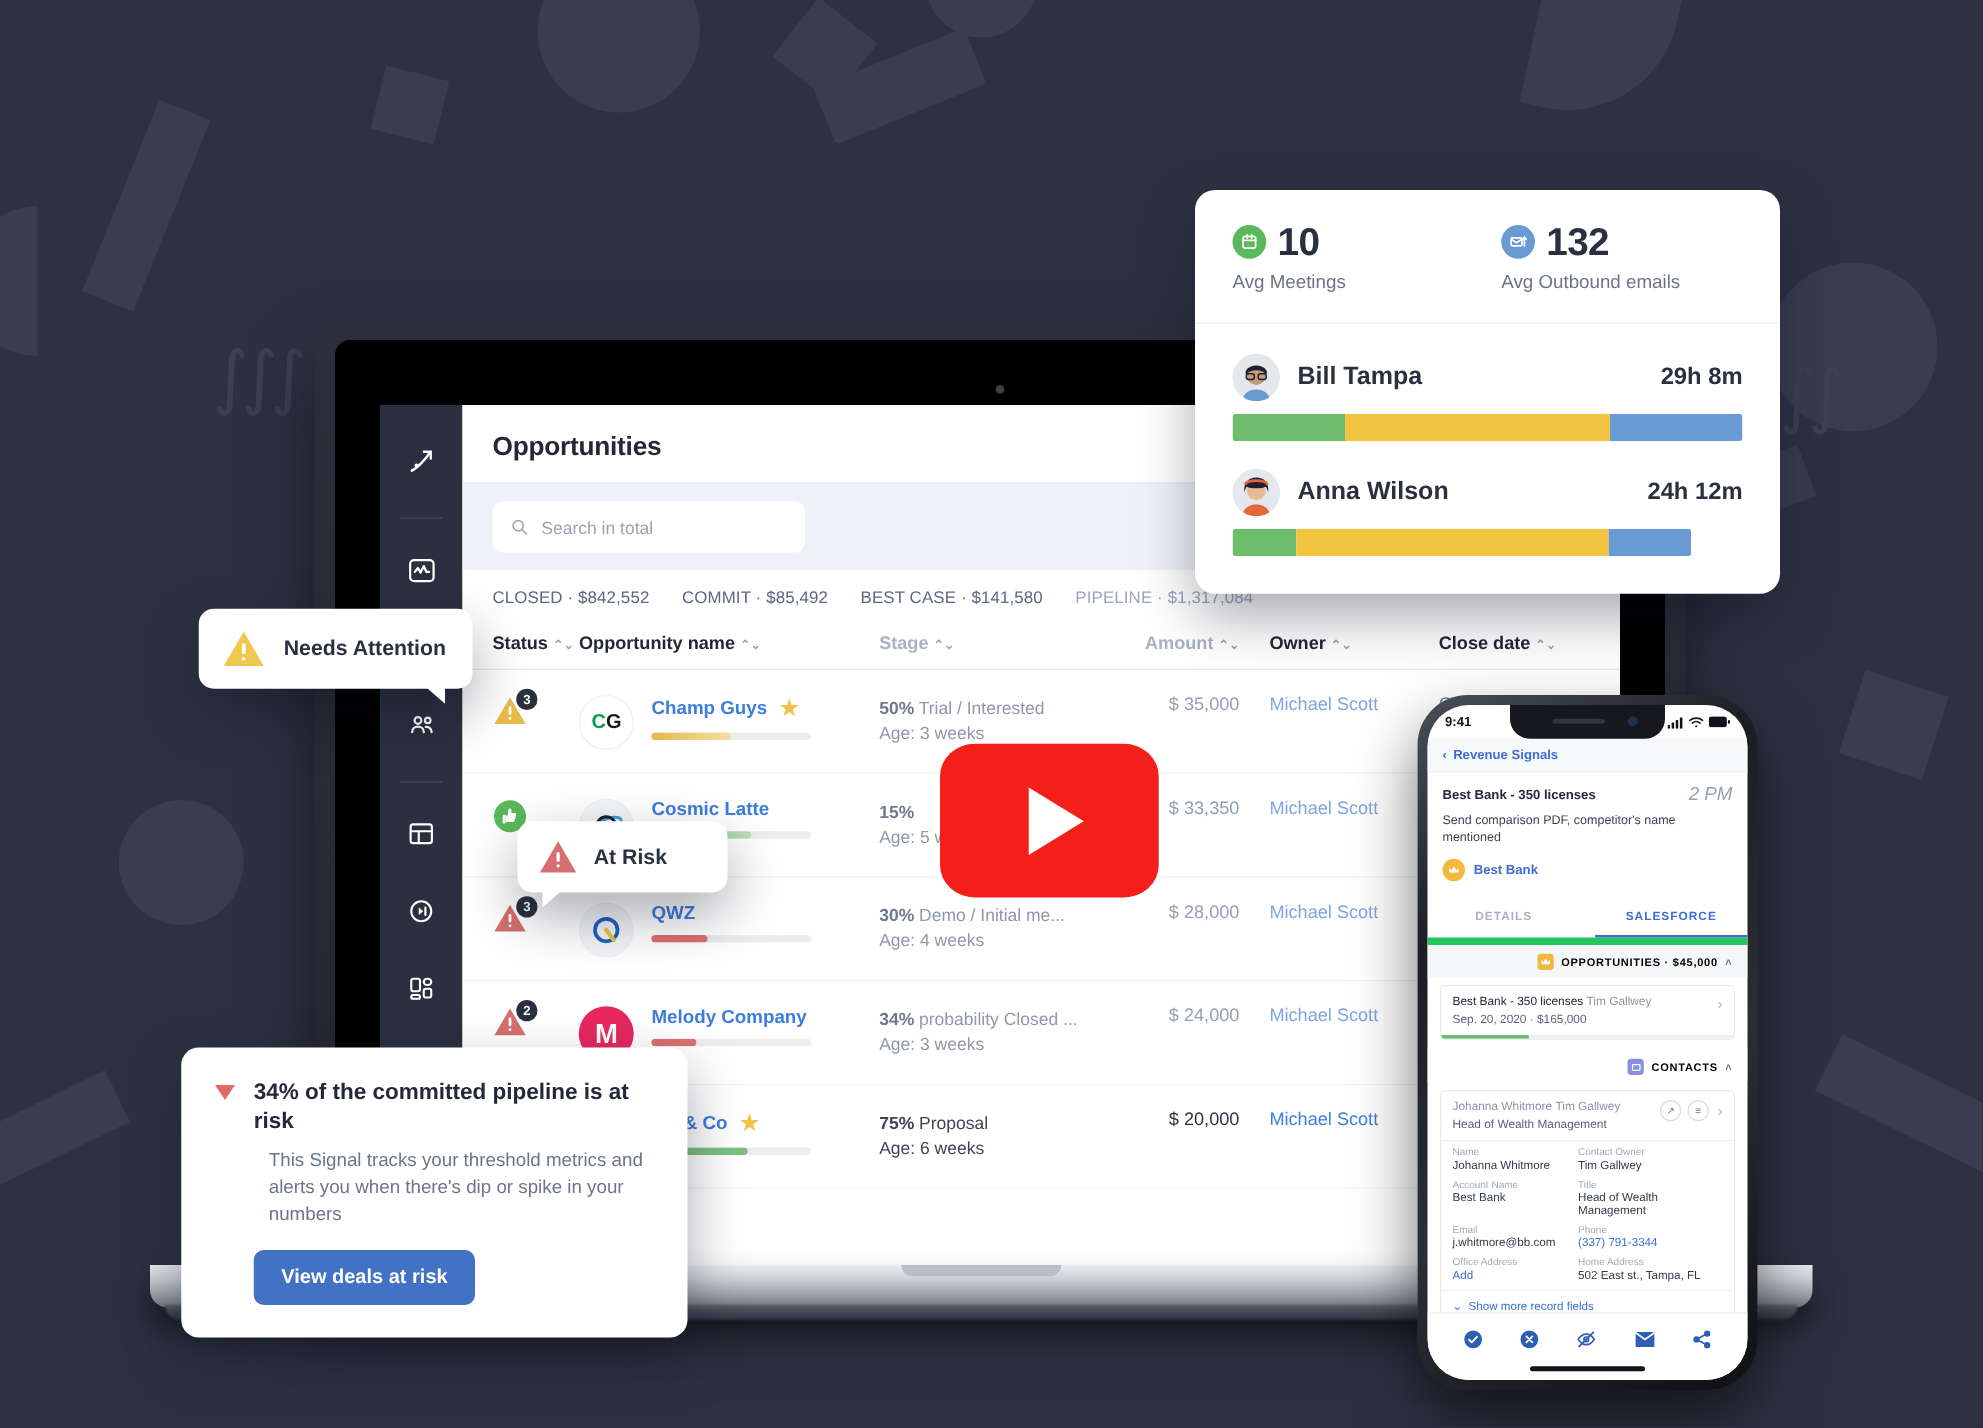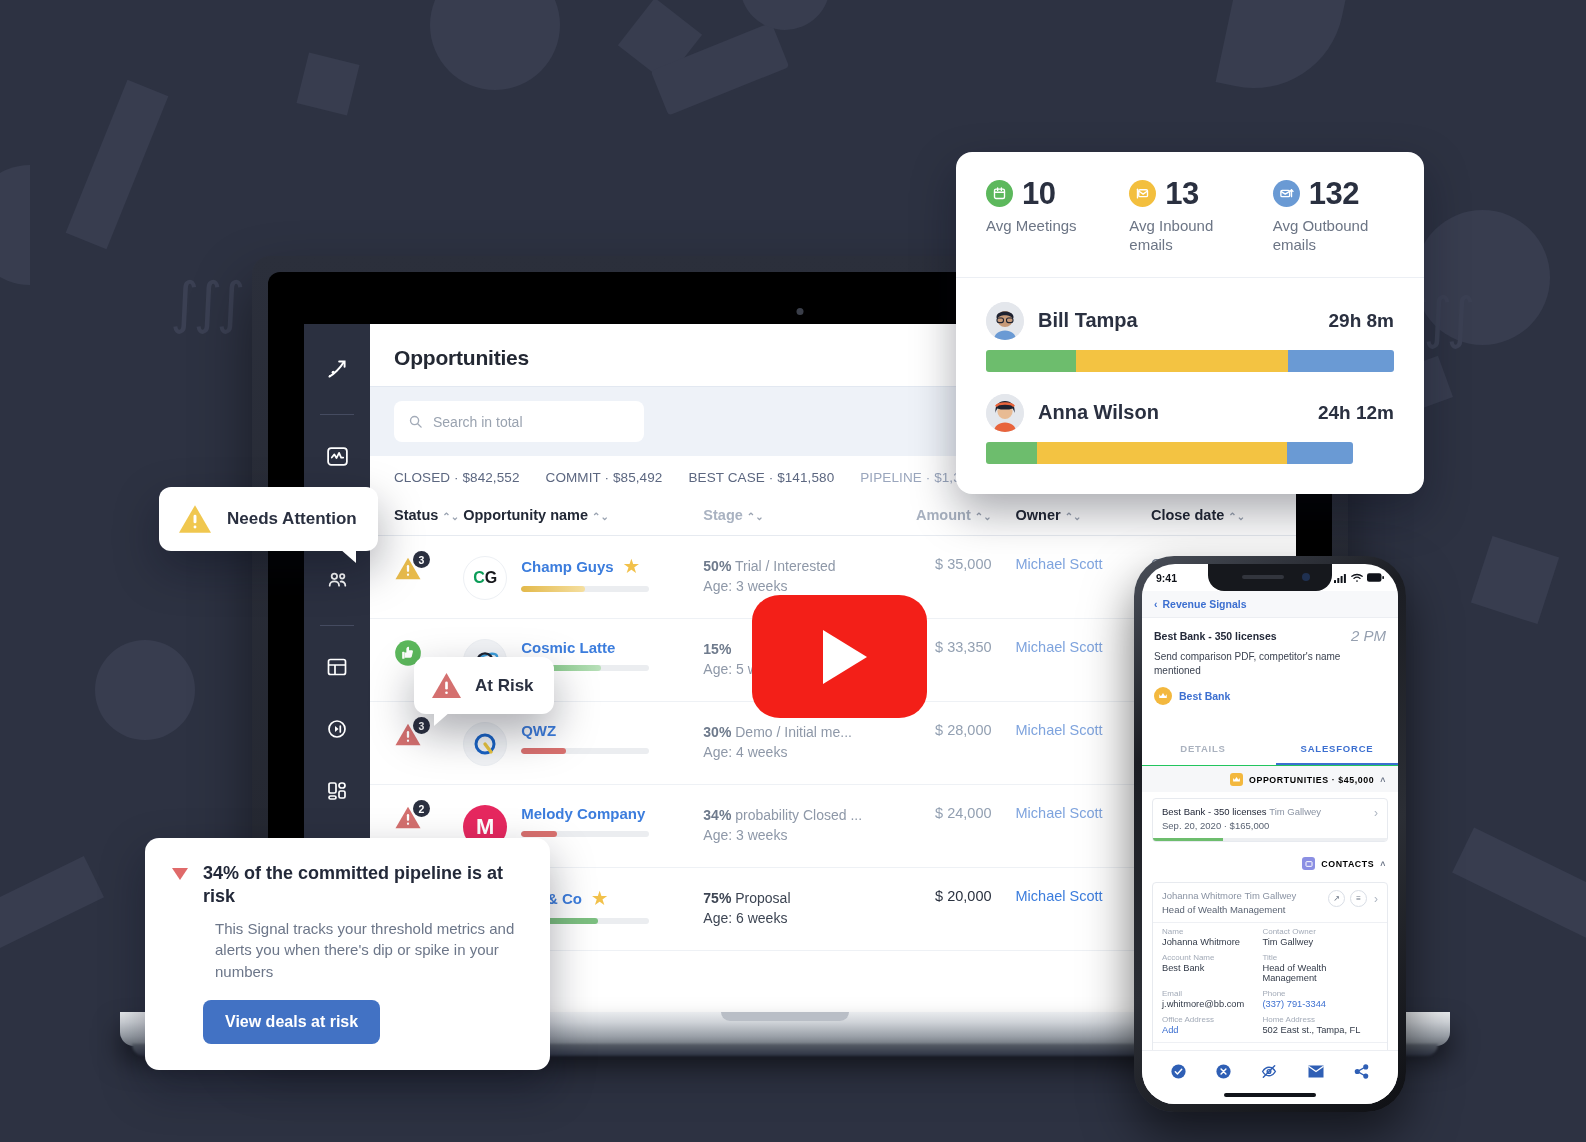--- a/index.html
+++ b/index.html
@@ -131,21 +131,21 @@
 
   
   #tip-attn { left:159px; top:487px; width:219px; padding:16px 18px; border-radius:12px;
               display:flex; align-items:center; gap:14px; }
   #tip-attn:after, #tip-risk:after { content:""; position:absolute; bottom:-12px;
               width:0; height:0; border-top:14px solid #fff; }
   #tip-attn:after { right:22px; border-left:16px solid transparent; }
   .tip-txt { font-size:17px; font-weight:bold; color:#2a3040; }
 
   
-  #tip-risk { left:414px; top:657px; width:140px; padding:14px 16px; border-radius:12px;
+  #tip-risk { left:414px; top:657px; width:168px; padding:14px 16px; border-radius:12px;
               display:flex; align-items:center; gap:12px; }
   #tip-risk:after { left:20px; border-right:16px solid transparent; }
 
   
   #signal { left:145px; top:838px; width:405px; padding:24px 26px 26px; border-radius:14px; }
   .sig-head { display:flex; gap:14px; align-items:flex-start; }
   .sig-title { font-size:18px; font-weight:bold; color:#232939; line-height:1.25; }
   .sig-body { margin-top:11px; margin-left:44px; color:#6c7689; font-size:15px; line-height:1.42; }
   .sig-btn { margin-top:18px; margin-left:32px; background:#4272c4; color:#fff; border:none;
              border-radius:8px; padding:13px 22px; font-size:16px; font-weight:bold;
@@ -178,21 +178,21 @@
             border-bottom:1px solid #eceef2; }
   .ph-sec { padding:9px 12px 6px; }
   .ph-l1 { display:flex; align-items:center; }
   .ph-l1 b { font-size:10.5px; color:#232939; }
   .ph-l1 .tm { margin-left:auto; font-size:15px; color:#96a0b0;font-style:italic; }
   .ph-sub { margin-top:6px; font-size:10px; color:#3c4351; line-height:1.35; }
   .ph-acct { margin-top:10px; display:flex; align-items:center; gap:7px; }
   .crown { width:18px; height:18px; border-radius:50%; background:#f3b83e; color:#fff;
            display:flex; align-items:center; justify-content:center; font-size:9px; }
   .ph-acct span { font-size:10.5px; font-weight:bold; color:#3c6fd0; }
-  .ph-tabs { display:flex; border-bottom:1px solid #22c55e; margin-top:24px;gap:12px; }
+  .ph-tabs { display:flex; border-bottom:6px solid #22c55e; margin-top:9px;gap:12px; }
   .ph-tab { flex:1; text-align:center; padding:8px 0 9px; font-size:9.5px; font-weight:bold;
             letter-spacing:.8px; color:#aab2bf; }
   .ph-tab.on { color:#3c6fd0; border-bottom:2.5px solid #3c6fd0; }
   .ph-group { background:#f6f7f9; padding:7px 12px 6px; display:flex; align-items:center; gap:6px;
               font-size:8.8px; font-weight:bold; letter-spacing:.6px; color:#4a5costurea;justify-content:flex-end; }
   .grp-lbl { font-size:8.8px; font-weight:bold; letter-spacing:.6px; color:#4d5costu; }
   .sqic { width:13px; height:13px; border-radius:3px; display:flex; align-items:center;
           justify-content:center; font-size:8px; color:#fff; }
   .ph-card { margin:6px 10px; border:1px solid #e7eaef; border-radius:4px; overflow:hidden;
              background:#fff; }
@@ -534,33 +534,20 @@
               <rect x="4" y="5" width="16" height="15" rx="2.4"></rect>
                 <path d="M4 10h16M9 3v4M15 3v4" stroke-linecap="round"></path>
             </svg>
           </div>
           <div class="stat-num">10</div>
         </div>
         <div class="stat-lbl">Avg Meetings</div>
       </div>
       <div class="stat">
         <div class="stat-head">
-          <div class="stat-ic" style="background:#f3bf3e;">
-            <svg width="15" height="15" viewBox="0 0 24 24" fill="none" stroke="#fff" stroke-width="2.2">
-              <rect x="6" y="6" width="14" height="11" rx="2"></rect>
-                <path d="M6 8l7 5 7-5" stroke-linejoin="round"></path>
-                <path d="M4 5v14" stroke-linecap="round"></path>
-            </svg>
-          </div>
-          <div class="stat-num">13</div>
-        </div>
-        <div class="stat-lbl">Avg Inbound emails</div>
-      </div>
-      <div class="stat">
-        <div class="stat-head">
           <div class="stat-ic" style="background:#6a9ad4;">
             <svg width="15" height="15" viewBox="0 0 24 24" fill="none" stroke="#fff" stroke-width="2.2">
               <rect x="3" y="7" width="14" height="10" rx="2"></rect>
                 <path d="M3 8.5l7 4.5 7-4.5" stroke-linejoin="round"></path>
               <path d="M20 17V6M20 6l-2.4 2.6M20 6l2.4 2.6" stroke-linecap="round" stroke-linejoin="round"></path>
             </svg>
           </div>
           <div class="stat-num">132</div>
         </div>
         <div class="stat-lbl">Avg Outbound emails</div>

